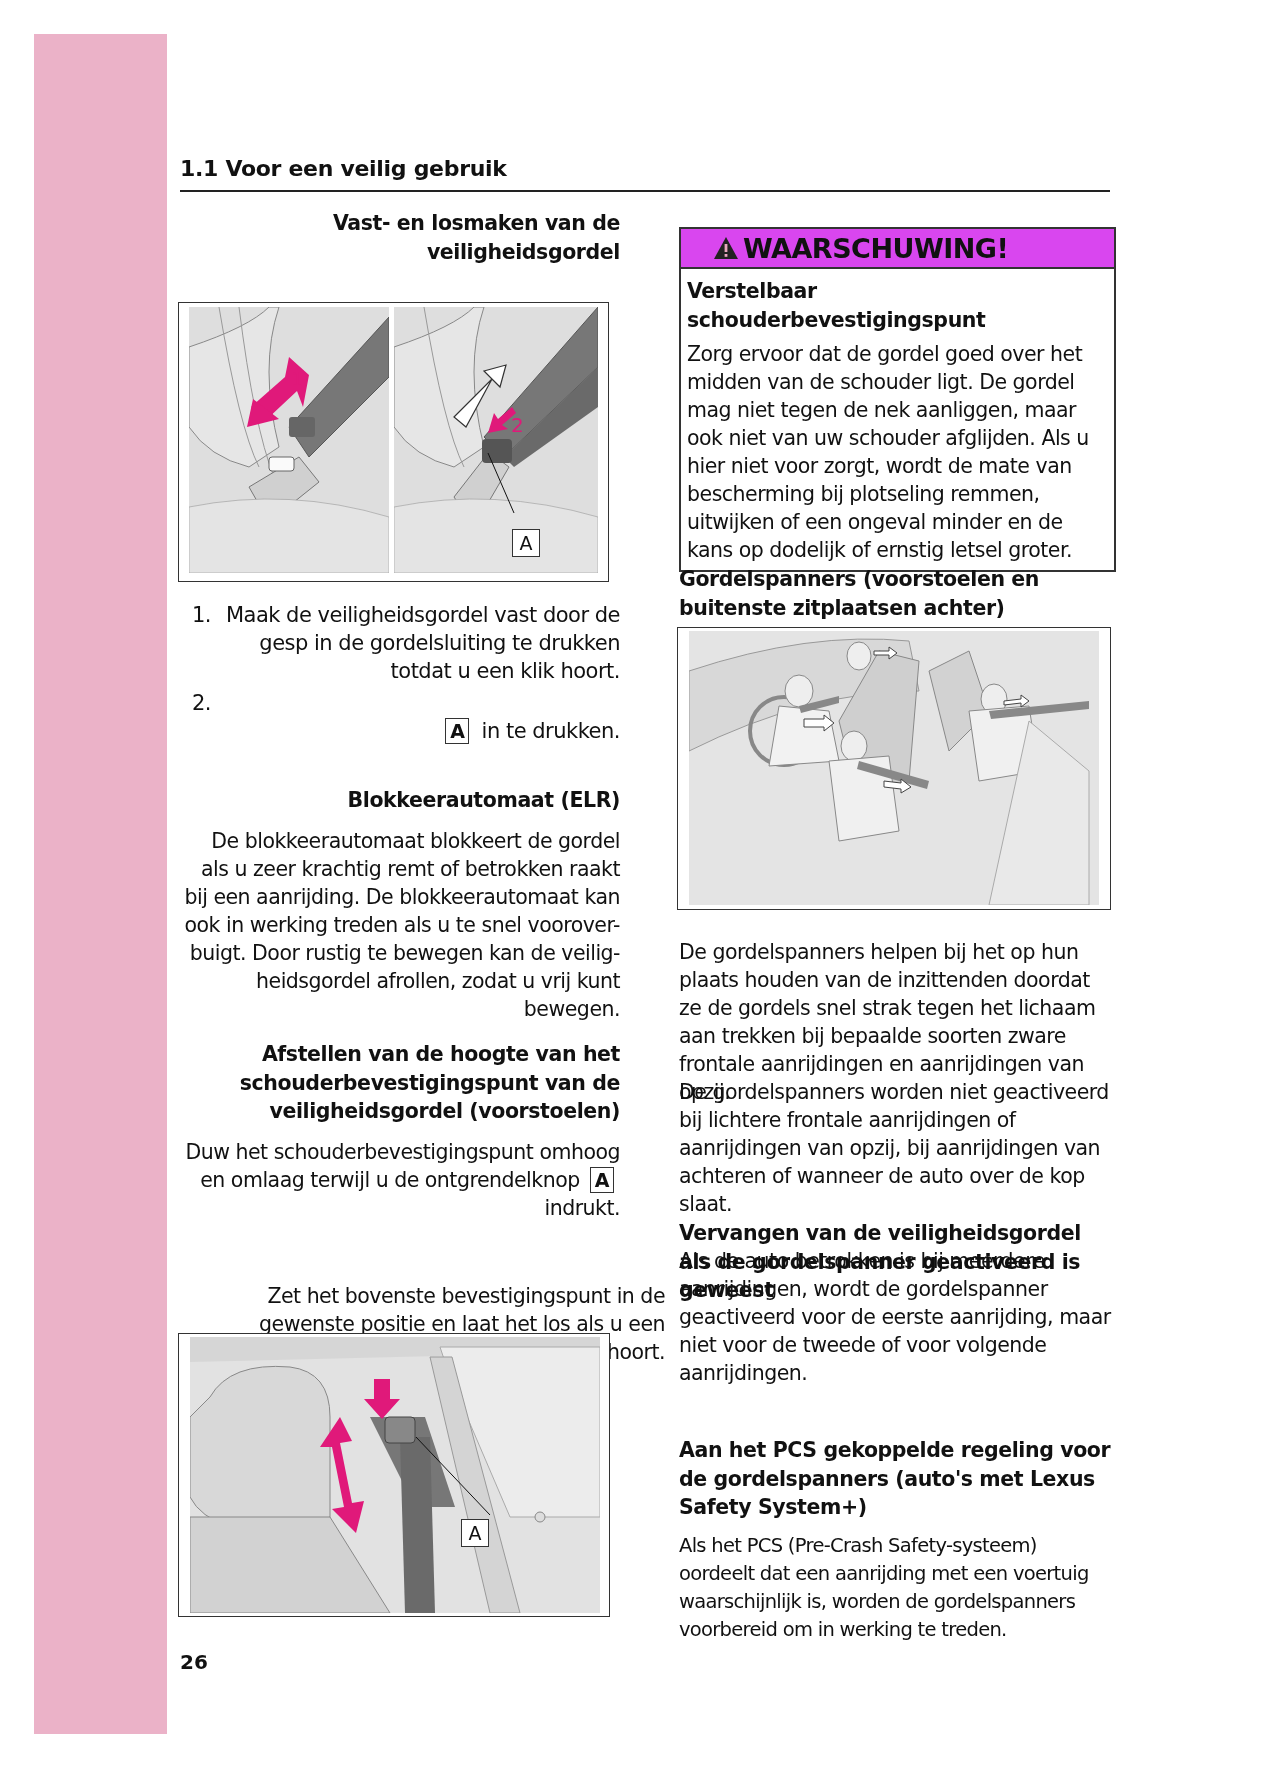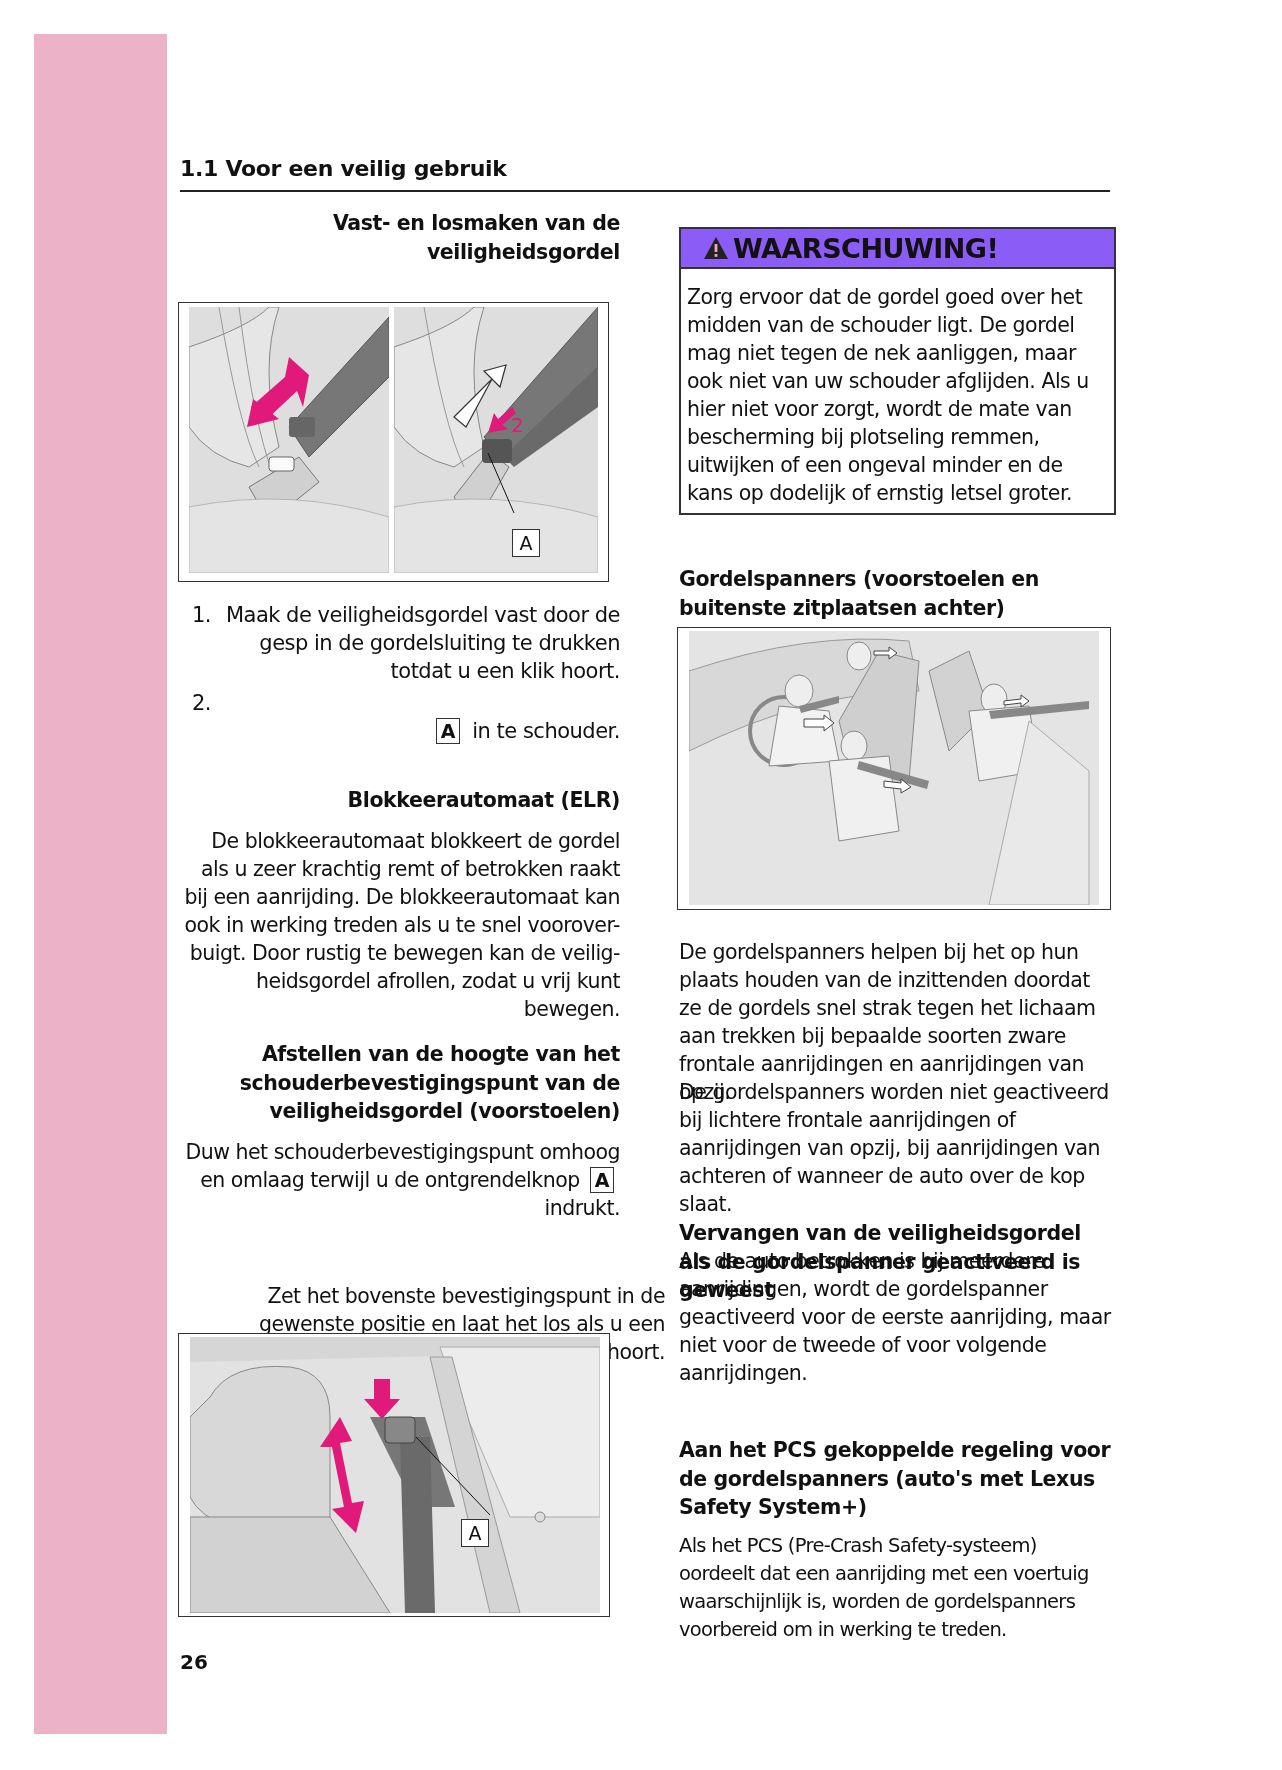--- a/index.html
+++ b/index.html
@@ -15,21 +15,21 @@
   .left { left: 180px; width: 440px; text-align: right; }
   .right { left: 679px; width: 435px; }
 
   .figure { position: absolute; border: 1.5px solid #333; background: #fff; }
   .fig-inner { position: absolute; background: #dcdcdc; overflow: hidden; }
   .fig-inner svg { width: 100%; height: 100%; display: block; }
 
   .callout-a { display: inline-block; border: 1.5px solid #333; padding: 0 4px; font-weight: bold; line-height: 24px; font-size: 19px; margin: 0 6px 0 0; background: #fff; }
 
   .warning { position: absolute; left: 679px; top: 227px; width: 433px; border: 2px solid #333; }
-  .warning-head { background: #8b5cf6; border-bottom: 2px solid #333; height: 38px; display: flex; align-items: center; padding-left: 22px; }
+  .warning-head { background: #d946ef; border-bottom: 2px solid #333; height: 38px; display: flex; align-items: center; padding-left: 32px; }
   .warning-head .icon { width: 26px; height: 24px; margin-right: 4px; }
   .warning-head .label { font-weight: bold; font-size: 27px; letter-spacing: -0.5px; }
   .warning-body { padding: 8px 6px 6px 6px; }
 
   ol.steps { list-style: none; margin: 0; padding: 0; }
   ol.steps li { position: relative; padding-left: 36px; font-size: 21px; line-height: 28px; letter-spacing: -0.5px; margin-bottom: 4px; }
   ol.steps li .num { position: absolute; left: 12px; top: 0; }
 
   .page-number { position: absolute; left: 180px; top: 1650px; font-weight: bold; font-size: 20px; }
 </style>
@@ -82,21 +82,21 @@
 <div class="col left" style="top:601px;">
   <ol class="steps">
     <li>
       <span class="num">1.</span>
       <span>Maak de veiligheidsgordel vast door de gesp in de gordelsluiting te drukken totdat u een klik hoort.</span>
     </li>
     <li>
       <span class="num">2.</span>
       <br>
       <span class="callout-a">A</span>
-      <span>in te schouder.</span>
+      <span>in te drukken.</span>
     </li>
   </ol>
 </div>
 
 <div class="col left h2" style="top:786px;">Blokkeerautomaat (ELR)</div>
 <div class="col left p" style="top:827px;">De blokkeerautomaat blokkeert de gordel als u zeer krachtig remt of betrokken raakt bij een aanrijding. De blokkeerautomaat kan ook in werking treden als u te snel voorover-buigt. Door rustig te bewegen kan de veilig-heidsgordel afrollen, zodat u vrij kunt bewegen.</div>
 
 <div class="col left h2" style="top:1040px;">Afstellen van de hoogte van het schouderbevestigingspunt van de veiligheidsgordel (voorstoelen)</div>
 <div class="col left p" style="top:1138px;">
   <span>Duw het schouderbevestigingspunt omhoog en omlaag terwijl u de ontgrendelknop</span>
@@ -129,20 +129,21 @@
 <div class="warning">
   <div class="warning-head">
     <svg class="icon" viewBox="0 0 26 24">
       <polygon points="13,1 25,23 1,23" fill="#222"></polygon>
       <rect x="11.6" y="8" width="2.8" height="8" fill="#eaa7c0"></rect>
       <rect x="11.6" y="18" width="2.8" height="2.8" fill="#eaa7c0"></rect>
     </svg>
     <span class="label">WAARSCHUWING!</span>
   </div>
   <div class="warning-body">
+    <div class="h2">Verstelbaar schouderbevestigingspunt</div>
     <div class="p" style="margin-top:6px;">Zorg ervoor dat de gordel goed over het midden van de schouder ligt. De gordel mag niet tegen de nek aanliggen, maar ook niet van uw schouder afglijden. Als u hier niet voor zorgt, wordt de mate van bescherming bij plotseling remmen, uitwijken of een ongeval minder en de kans op dodelijk of ernstig letsel groter.</div>
   </div>
 </div>
 
 <div class="col right h2" style="top:565px;">Gordelspanners (voorstoelen en buitenste zitplaatsen achter)</div>
 
 <div class="figure" style="left:677px; top:627px; width:432px; height:281px;">
   <div class="fig-inner" style="left:11px; top:3px; width:410px; height:274px;">
     <svg viewBox="0 0 410 274" preserveAspectRatio="none">
       <rect width="410" height="274" fill="#e4e4e4"></rect>

